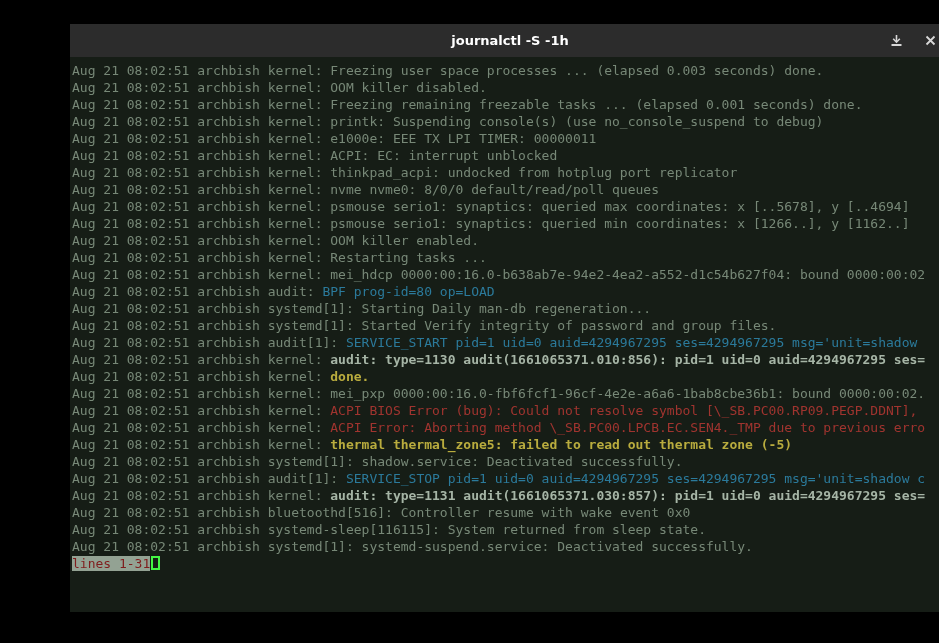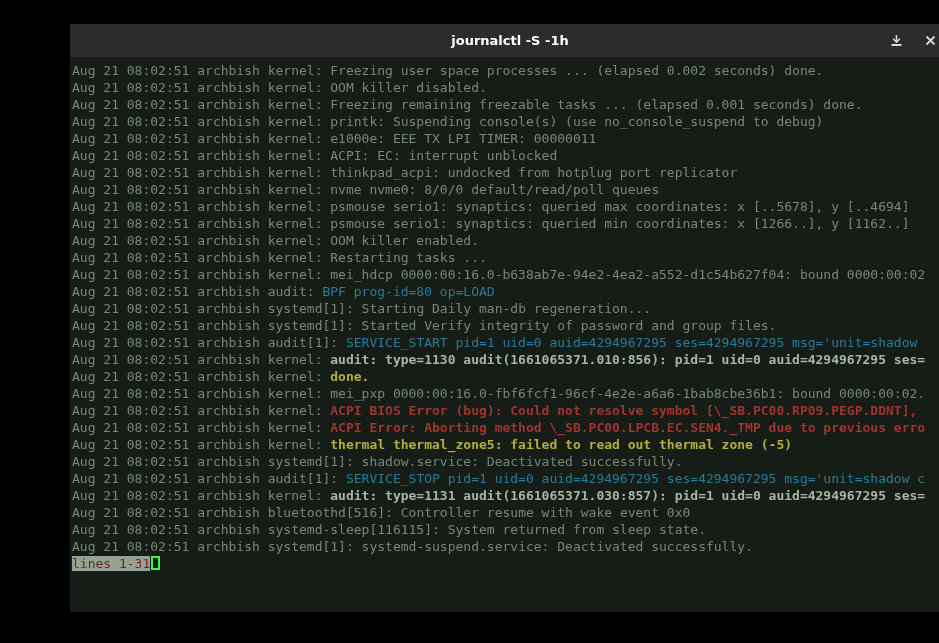--- a/index.html
+++ b/index.html
@@ -18,21 +18,21 @@
   .terminal{
     flex:1;background:var(--term_bg);
     font-family:"DejaVu Sans Mono",monospace;font-size:13px;line-height:17px;
     color:var(--fg);padding:5px 0 0 2px;position:relative;
   }
   .line{height:17px;white-space:pre;overflow:hidden;position:relative;padding-right:9px;}
   .msg-default{color:var(--fg);}
   .msg-blue{color:var(--blue);}
   .msg-bold{color:var(--bold_fg);font-weight:bold;}
   .msg-yellow{color:var(--yellow);font-weight:bold;}
-  .msg-red{color:var(--red);font-weight:bold;}
+  .msg-red{color:var(--red);font-weight:normal;}
   .trunc{
     position:absolute;right:1px;top:1px;height:15px;line-height:15px;
     background:var(--inverse_bg);color:var(--term_bg);font-weight:normal;
   }
   .statusline{height:17px;white-space:pre;}
   .status-text{background:var(--inverse_bg);color:#7f1d1d;}
   .cursor{
     display:inline-block;width:9px;height:14px;box-sizing:border-box;
     border:2px solid var(--cursor);vertical-align:-2px;margin-left:1px;
   }
@@ -53,21 +53,21 @@
       </span>
       <span class="tb-btn">
         <svg width="11" height="11" viewBox="0 0 11 11">
           <path d="M1.5 1.5 L9.5 9.5 M9.5 1.5 L1.5 9.5" stroke="#d8d8d8" stroke-width="1.8" fill="none"></path>
         </svg>
       </span>
     </div>
   </div>
   <div class="terminal">
     <div>
-        <div class="line"><span>Aug 21 08:02:51 archbish kernel: </span><span class="msg-default">Freezing user space processes ... (elapsed 0.002 seconds) done.</span></div>
+        <div class="line"><span>Aug 21 08:02:51 archbish kernel: </span><span class="msg-default">Freezing user space processes ... (elapsed 0.003 seconds) done.</span></div>
         <div class="line"><span>Aug 21 08:02:51 archbish kernel: </span><span class="msg-default">OOM killer disabled.</span></div>
         <div class="line"><span>Aug 21 08:02:51 archbish kernel: </span><span class="msg-default">Freezing remaining freezable tasks ... (elapsed 0.001 seconds) done.</span></div>
         <div class="line"><span>Aug 21 08:02:51 archbish kernel: </span><span class="msg-default">printk: Suspending console(s) (use no_console_suspend to debug)</span></div>
         <div class="line"><span>Aug 21 08:02:51 archbish kernel: </span><span class="msg-default">e1000e: EEE TX LPI TIMER: 00000011</span></div>
         <div class="line"><span>Aug 21 08:02:51 archbish kernel: </span><span class="msg-default">ACPI: EC: interrupt unblocked</span></div>
         <div class="line"><span>Aug 21 08:02:51 archbish kernel: </span><span class="msg-default">thinkpad_acpi: undocked from hotplug port replicator</span></div>
         <div class="line"><span>Aug 21 08:02:51 archbish kernel: </span><span class="msg-default">nvme nvme0: 8/0/0 default/read/poll queues</span></div>
         <div class="line"><span>Aug 21 08:02:51 archbish kernel: </span><span class="msg-default">psmouse serio1: synaptics: queried max coordinates: x [..5678], y [..4694]</span></div>
         <div class="line"><span>Aug 21 08:02:51 archbish kernel: </span><span class="msg-default">psmouse serio1: synaptics: queried min coordinates: x [1266..], y [1162..]</span></div>
         <div class="line"><span>Aug 21 08:02:51 archbish kernel: </span><span class="msg-default">OOM killer enabled.</span></div>

